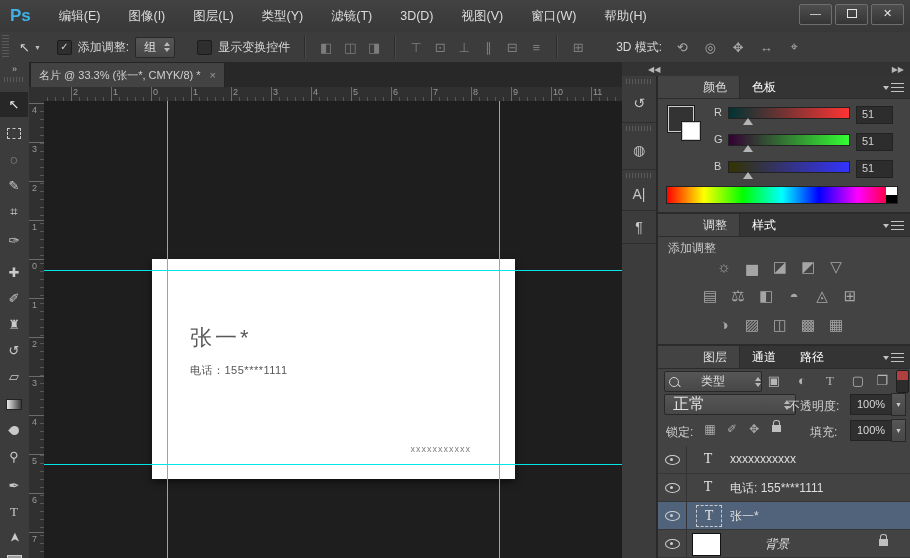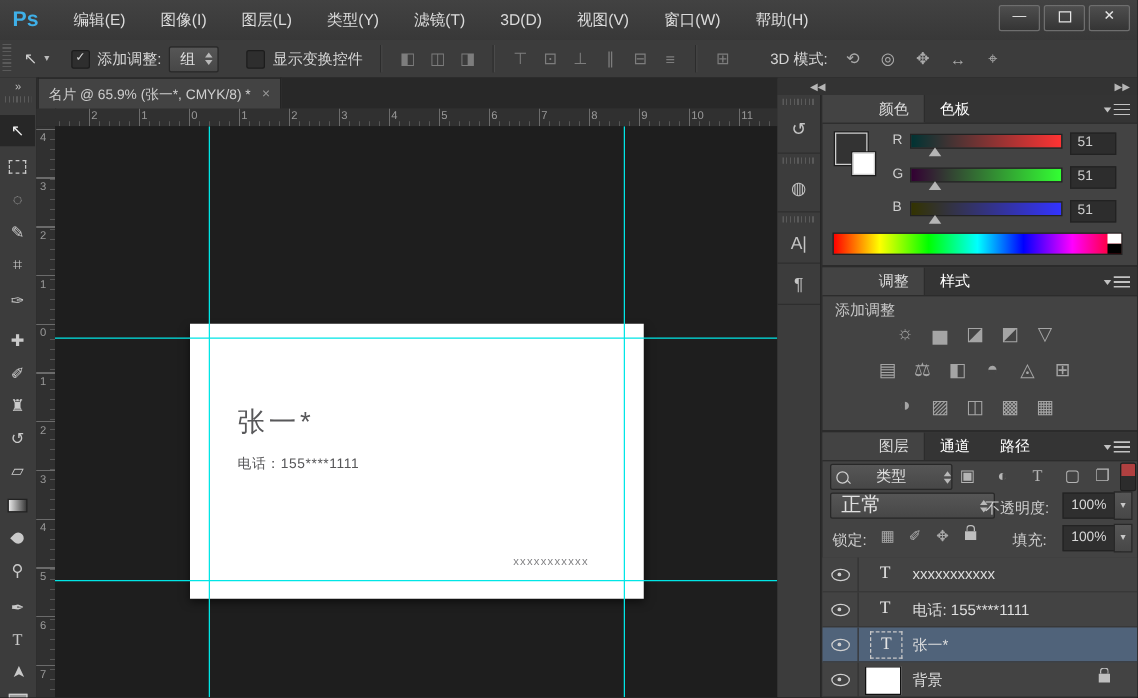--- a/index.html
+++ b/index.html
@@ -101,21 +101,21 @@
   .layerlist{position:absolute;left:0;top:100px;width:252px;height:112px;background:#3a3a3a;}
   .lrow{position:absolute;left:0;width:252px;height:27px;background:#434343;border-bottom:1px solid #363636;}
   .lrow.sel{background:#50637a;}
   .eyecell{position:absolute;left:0;top:0;width:28px;height:27px;border-right:1px solid #333;}
   .eye{position:absolute;left:7px;top:9px;width:13px;height:8px;border:1px solid #cfcfcf;border-radius:50%;}
   .eye:after{content:"";position:absolute;left:4px;top:2px;width:3px;height:3px;background:#cfcfcf;border-radius:50%;}
   .lthumbT{position:absolute;left:38px;top:3px;width:24px;height:20px;text-align:center;font-family:"Liberation Serif","DejaVu Serif",serif;font-size:14px;color:#e3e3e3;line-height:20px;}
   .lthumbT.brk{border:1px dashed #c9c9c9;}
   .lthumbBG{position:absolute;left:34px;top:3px;width:27px;height:21px;background:#fff;border:1px solid #111;}
   .lname{position:absolute;left:72px;top:6px;font-size:12px;color:#dedede;}
-  .lname.it{font-family:"Liberation Serif","DejaVu Serif",serif;}
+  .lname.it{font-style:italic;font-family:"Liberation Serif","DejaVu Serif",serif;margin-left:35px;}
   .llock{position:absolute;right:22px;top:2px;}
 </style>
 </head>
 <body>
 
 <div class="ps">
 
   <header class="menubar">
     <div class="logo">Ps</div>
     <span class="menuitem">编辑(E)</span>
@@ -169,21 +169,21 @@
     <span class="micon">↔</span>
     <span class="micon">⌖</span>
   </div>
 
   <div class="tabbar">
     <div class="tbhead">
       <span>»</span>
       <div class="griph"></div>
     </div>
     <div class="doctab">
-      <span>名片 @ 65.9% (张一*, CMYK/8) *</span>
+      <span>名片 @ 33.3% (张一*, CMYK/8) *</span>
       <span class="tabclose">×</span>
     </div>
   </div>
 
   <div class="toolbar">
     <div class="tool sel" style="top:5px;"><span>↖</span></div>
     <div class="tool" style="top:34px;"><span class="dashbox"></span></div>
     <div class="tool" style="top:60px;"><span>◌</span></div>
     <div class="tool" style="top:86px;"><span>✎</span></div>
     <div class="tool" style="top:112px;"><span>⌗</span></div>

